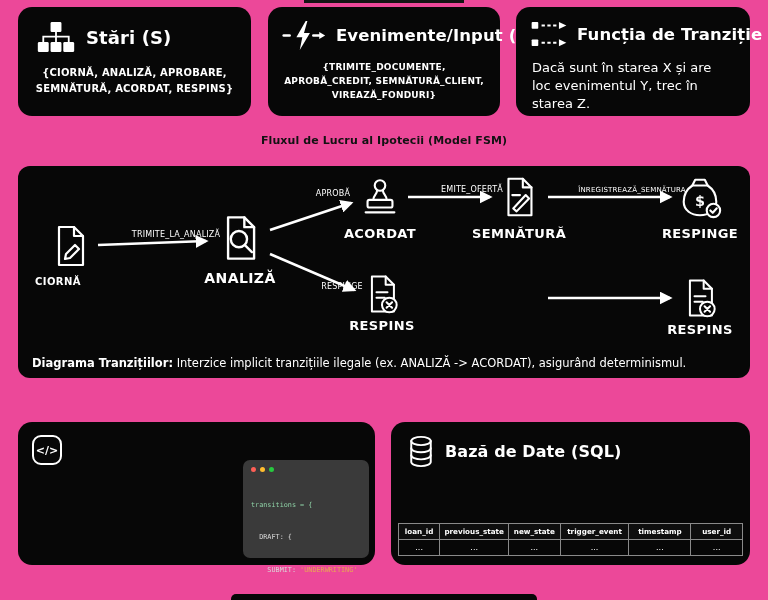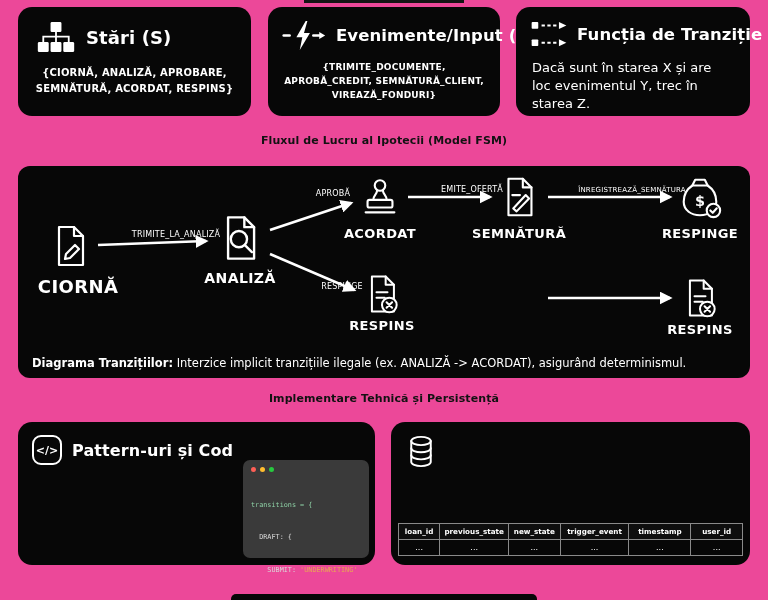--- a/index.html
+++ b/index.html
@@ -173,48 +173,46 @@
     <span class="state-icon" style="left:660px;top:110px">
       <svg width="44" height="44" viewBox="0 0 48 48" class="sic">
         <path d="M13 5 H28 L37 14 V43 H13 Z"></path>
           <path d="M28 5 V14 H37"></path>
         <path d="M18 22 H30 M18 28 H27"></path>
         <circle cx="32" cy="36" r="8" fill="#070707"></circle>
         <path d="M29 33 L35 39 M35 33 L29 39"></path>
       </svg>
     </span>
 
-    <div class="state-label" style="left:60px;top:110px;font-size:18px">CIORNĂ</div>
+    <div class="state-label" style="left:40px;top:110px;font-size:10px">CIORNĂ</div>
     <div class="state-label" style="left:222px;top:104px;font-size:14px">ANALIZĂ</div>
     <div class="state-label" style="left:362px;top:60px">ACORDAT</div>
     <div class="state-label" style="left:501px;top:60px">SEMNĂTURĂ</div>
     <div class="state-label" style="left:682px;top:60px">RESPINGE</div>
     <div class="state-label" style="left:364px;top:152px">RESPINS</div>
     <div class="state-label" style="left:682px;top:156px">RESPINS</div>
 
     <div class="edge-label" style="left:134px;top:64px">TRIMITE_LA_ANALIZĂ</div>
     <div class="edge-label" style="left:291px;top:23px">APROBĂ</div>
     <div class="edge-label" style="left:300px;top:116px">RESPINGE</div>
     <div class="edge-label" style="left:430px;top:19px">EMITE_OFERTĂ</div>
     <div class="edge-label" style="left:590px;top:20px;font-size:7px">ÎNREGISTREAZĂ_SEMNĂTURA</div>
 
     <div class="fsm-caption">
       <b>Diagrama Tranzițiilor:</b>
       <span>Interzice implicit tranzițiile ilegale (ex. ANALIZĂ -&gt; ACORDAT), asigurând determinismul.</span>
     </div>
   </div>
 
-  <div class="section-title" style="top:392px">Implementare Tehnică și Persistență</div>
 
   <div class="card" style="left:18px;top:422px;width:357px;height:143px">
     <div class="card-head" style="padding-left:14px">
       <span class="code-icon">
         <span>&lt;/&gt;</span>
       </span>
-      <span class="card-title" style="font-size:16px">Pattern-uri și Cod</span>
     </div>
     <div class="code-box">
       <div class="dots">
         <span class="dot" style="background:#ff5f56"></span>
         <span class="dot" style="background:#ffbd2e"></span>
         <span class="dot" style="background:#27c93f"></span>
       </div>
       <div class="code-lines">
         <div><span style="color:#8fd3a7">transitions = {</span></div>
         <div><span style="color:#d9d9d9">  DRAFT: {</span></div>
@@ -229,20 +227,21 @@
   <div class="card" style="left:391px;top:422px;width:359px;height:143px">
     <div class="card-head" style="padding-left:16px">
       <span class="icon-wrap">
         <svg width="28" height="33" viewBox="0 0 36 44" class="sic" style="stroke-width:2.6">
           <ellipse cx="18" cy="8" rx="13" ry="5.5"></ellipse>
           <path d="M5 8 V36 C5 39 11 41.5 18 41.5 C25 41.5 31 39 31 36 V8"></path>
           <path d="M5 17.5 C5 20.5 11 23 18 23 C25 23 31 20.5 31 17.5"></path>
           <path d="M5 27 C5 30 11 32.5 18 32.5 C25 32.5 31 30 31 27"></path>
         </svg>
       </span>
+      <span class="card-title" style="font-size:16px">Bază de Date (SQL)</span>
     </div>
     <table class="db-table">
       <colgroup>
         <col style="width:12%">
           <col style="width:20%">
           <col style="width:15%">
         <col style="width:20%">
           <col style="width:18%">
           <col style="width:15%">
       </colgroup>

